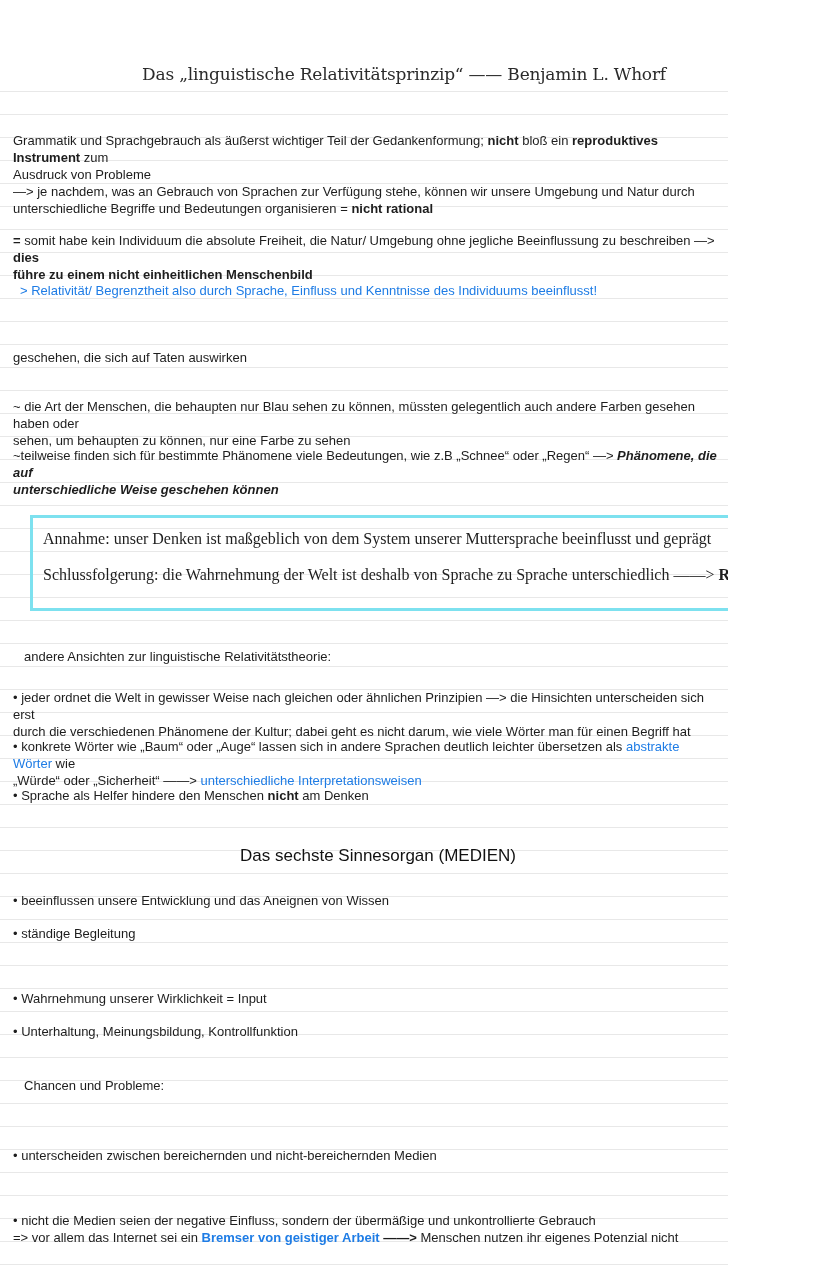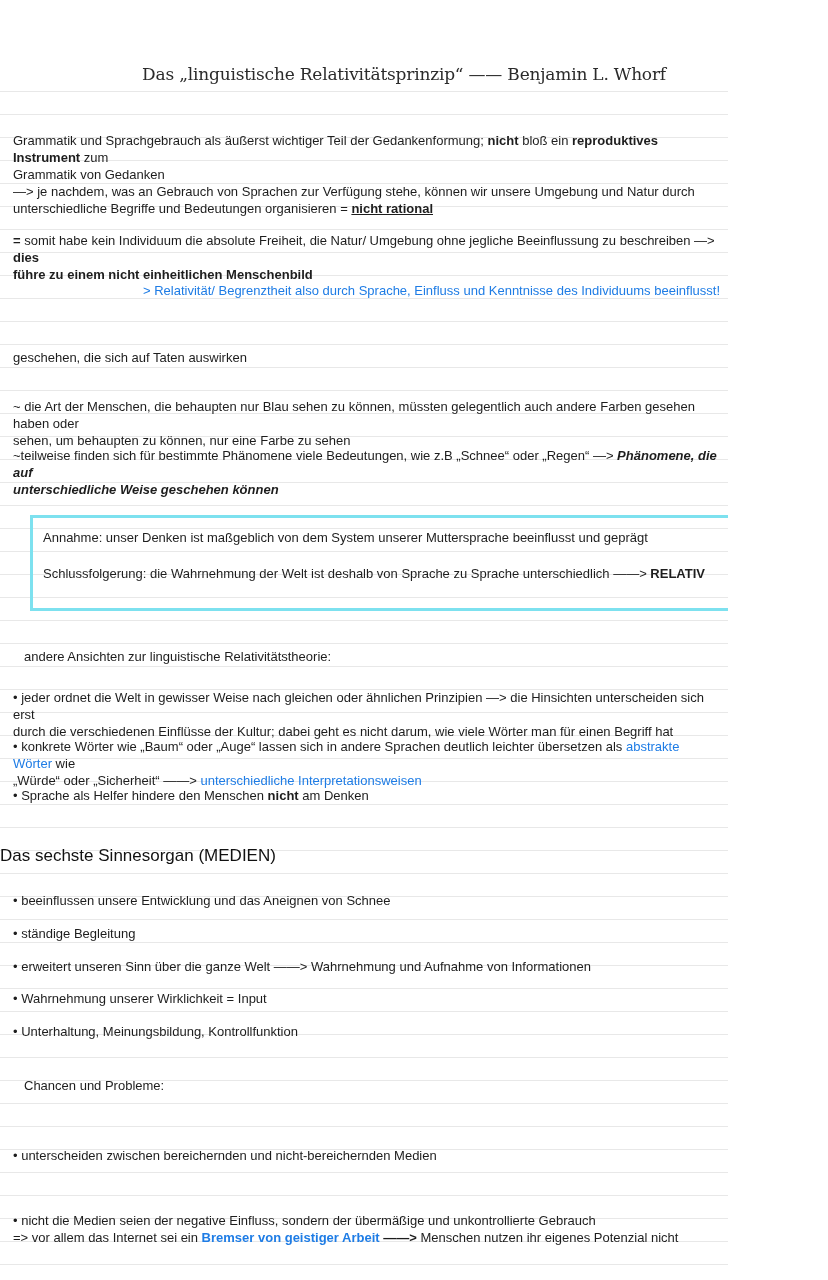--- a/index.html
+++ b/index.html
@@ -25,76 +25,75 @@
     font-family:"DejaVu Serif", serif;
     font-size:17px;letter-spacing:-0.2px;
     color:#2b2b2b;
   }
   .para{
     position:absolute;left:13px;right:8px;
     font-size:13px;line-height:17px;
     white-space:normal;
   }
   .indent{left:24px;}
-  .blue-note{left:20px;text-align:right;}
+  .blue-note{left:20px;}
   .h2{
     position:absolute;top:818px;left:0;width:756px;
-    font-size:17px;color:#111111;
+    text-align:center;font-size:17px;color:#111111;
   }
   .hbox{
     position:absolute;top:487px;left:30px;width:769px;height:90px;
     border:3px solid var(--boxborder,#7de1ef);
     background:transparent;
   }
   .hbox .bline{
     position:absolute;left:10px;right:6px;
-    font-family:Liberation Sans, sans-serif;
-    font-size:13px;color:#1e1e1e;
+    font-family:Liberation Serif, serif;
+    font-size:16px;color:#1e1e1e;
     white-space:nowrap;
   }
   .bline1{top:12px;}
   .bline2{top:48px;}
   .seg-b{font-weight:bold;}
-  .seg-bu{font-weight:bold;text-decoration:underline;}
+  .seg-bu{font-weight:bold;}
   .seg-bi{font-weight:bold;font-style:italic;}
   .seg-bl{color:var(--blue,#1e7ce5);}
   .seg-blb{color:var(--blue,#1e7ce5);font-weight:bold;}
 </style>
 </head>
 <body>
 
 <div class="page">
 
   <div class="rules"></div>
 
   <div class="title">Das „linguistische Relativitätsprinzip“ —— Benjamin L. Whorf</div>
 
-  <div class="para" style="top:104px"><span>Grammatik und Sprachgebrauch als äußerst wichtiger Teil der Gedankenformung; </span><span class="seg-b">nicht</span><span> bloß ein </span><span class="seg-b">reproduktives Instrument</span><span> zum</span><br><span>Grammatik von Gedanken</span></div>
+  <div class="para" style="top:104px"><span>Grammatik und Sprachgebrauch als äußerst wichtiger Teil der Gedankenformung; </span><span class="seg-b">nicht</span><span> bloß ein </span><span class="seg-b">reproduktives Instrument</span><span> zum</span><br><span>Ausdruck von Probleme</span></div>
   <div class="para" style="top:155px"><span>—&gt; je nachdem, was an Gebrauch von Sprachen zur Verfügung stehe, können wir unsere Umgebung und Natur durch</span><br><span>unterschiedliche Begriffe und Bedeutungen organisieren = </span><span class="seg-bu">nicht rational</span></div>
   <div class="para" style="top:204px"><span class="seg-b">=</span><span> somit habe kein Individuum die absolute Freiheit, die Natur/ Umgebung ohne jegliche Beeinflussung zu beschreiben —&gt; </span><span class="seg-b">dies</span><br><span class="seg-b">führe zu einem nicht einheitlichen Menschenbild</span></div>
   <div class="para blue-note" style="top:254px"><span class="seg-bl">&gt; Relativität/ Begrenztheit also durch Sprache, Einfluss und Kenntnisse des Individuums beeinflusst!</span></div>
   <div class="para" style="top:304px"><br><span>geschehen, die sich auf Taten auswirken</span></div>
   <div class="para" style="top:419px"><span>~teilweise finden sich für bestimmte Phänomene viele Bedeutungen, wie z.B „Schnee“ oder „Regen“ —&gt; </span><span class="seg-bi">Phänomene, die auf</span><br><span class="seg-bi">unterschiedliche Weise geschehen können</span></div>
   <div class="para" style="top:370px"><span>~ die Art der Menschen, die behaupten nur Blau sehen zu können, müssten gelegentlich auch andere Farben gesehen haben oder</span><br><span>sehen, um behaupten zu können, nur eine Farbe zu sehen</span></div>
 
   <div class="hbox">
     <div class="bline bline1">Annahme: unser Denken ist maßgeblich von dem System unserer Muttersprache beeinflusst und geprägt</div>
     <div class="bline bline2"><span>Schlussfolgerung: die Wahrnehmung der Welt ist deshalb von Sprache zu Sprache unterschiedlich ——&gt; </span><span class="seg-b">RELATIV</span></div>
   </div>
 
   <div class="para indent" style="top:620px"><span>andere Ansichten zur linguistische Relativitätstheorie:</span></div>
-  <div class="para" style="top:661px"><span>• jeder ordnet die Welt in gewisser Weise nach gleichen oder ähnlichen Prinzipien —&gt; die Hinsichten unterscheiden sich erst</span><br><span>durch die verschiedenen Einflüsse der Kultur; dabei geht es nicht darum, wie viele Wörter man für einen Begriff hat</span></div>
+  <div class="para" style="top:661px"><span>• jeder ordnet die Welt in gewisser Weise nach gleichen oder ähnlichen Prinzipien —&gt; die Hinsichten unterscheiden sich erst</span><br><span>durch die verschiedenen Phänomene der Kultur; dabei geht es nicht darum, wie viele Wörter man für einen Begriff hat</span></div>
   <div class="para" style="top:710px"><span>• konkrete Wörter wie „Baum“ oder „Auge“ lassen sich in andere Sprachen deutlich leichter übersetzen als </span><span class="seg-bl">abstrakte Wörter</span><span> wie</span><br><span>„Würde“ oder „Sicherheit“ ——&gt; </span><span class="seg-bl">unterschiedliche Interpretationsweisen</span></div>
   <div class="para" style="top:759px"><span>• Sprache als Helfer hindere den Menschen </span><span class="seg-b">nicht</span><span> am Denken</span></div>
 
   <div class="h2">Das sechste Sinnesorgan (MEDIEN)</div>
 
-  <div class="para" style="top:864px"><span>• beeinflussen unsere Entwicklung und das Aneignen von Schnee</span></div>
+  <div class="para" style="top:864px"><span>• beeinflussen unsere Entwicklung und das Aneignen von Wissen</span></div>
   <div class="para" style="top:897px"><span>• ständige Begleitung</span></div>
-  <div class="para" style="top:930px"><span>• erweitert unseren Sinn über die ganze Welt ——&gt; Wahrnehmung und Aufnahme von Informationen</span></div>
   <div class="para" style="top:962px"><span>• Wahrnehmung unserer Wirklichkeit = Input</span></div>
   <div class="para" style="top:995px"><span>• Unterhaltung, Meinungsbildung, Kontrollfunktion</span></div>
 
   <div class="para indent" style="top:1049px"><span>Chancen und Probleme:</span></div>
   <div class="para" style="top:1119px"><span>• unterscheiden zwischen bereichernden und nicht-bereichernden Medien</span></div>
   <div class="para" style="top:1184px"><span>• nicht die Medien seien der negative Einfluss, sondern der übermäßige und unkontrollierte Gebrauch</span><br><span>=&gt; vor allem das Internet sei ein </span><span class="seg-blb">Bremser von geistiger Arbeit</span><span> </span><span class="seg-b">——&gt;</span><span> Menschen nutzen ihr eigenes Potenzial nicht</span></div>
 
 </div>
 
 </body></html>

